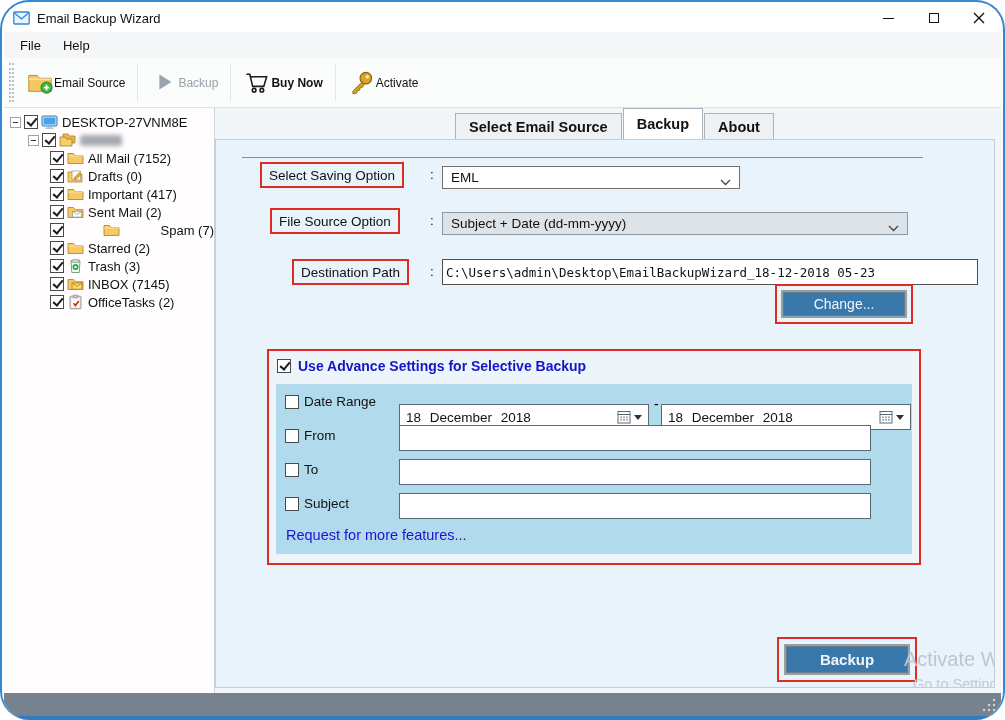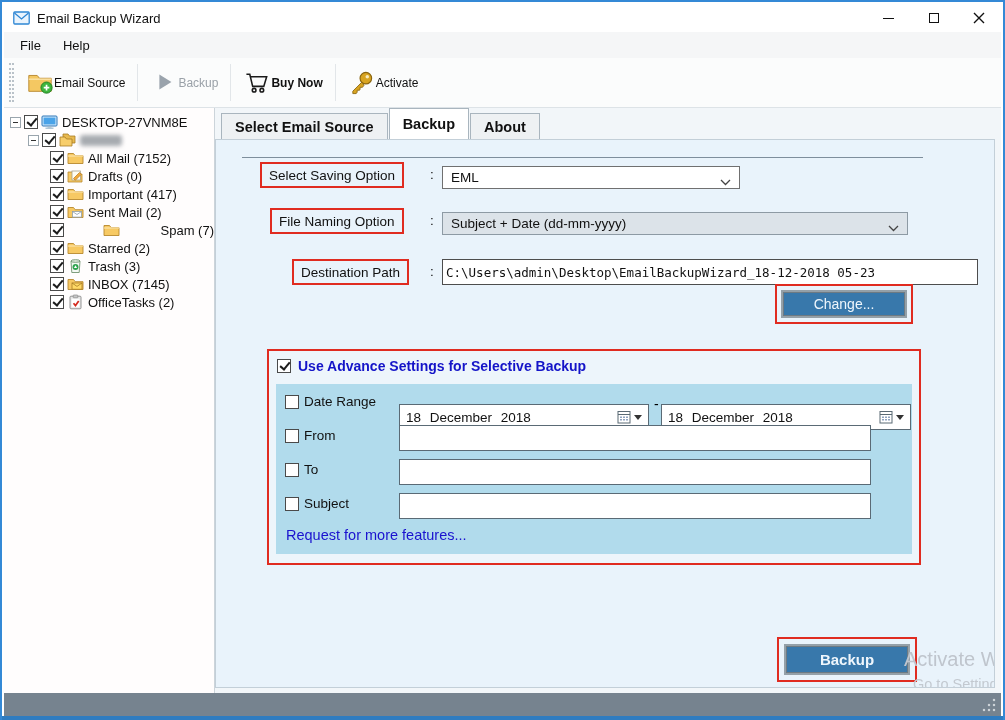--- a/index.html
+++ b/index.html
@@ -1,18 +1,18 @@
 <!DOCTYPE html>
 <html><head>
 <meta charset="utf-8">
 <style>
   * { margin:0; padding:0; box-sizing:border-box; }
   html,body { width:1005px; height:720px; font-family:"Liberation Sans", sans-serif; background:#fff; }
   .window { position:relative; width:1005px; height:720px; background:#fff;
-            border-left:2px solid #3489d6; border-right:2px solid #3489d6; border-top:2px solid #3489d6; overflow:hidden; }
+            border-left:2px solid #3489d6; border-right:2px solid #3489d6; border-top:2px solid #3489d6; overflow:hidden;border-radius:29px; }
 
   
   .titlebar { position:absolute; left:2px; right:2px; top:2px; height:28px; background:#fff; display:flex; align-items:center; }
   .app-icon { width:17px; height:14px; margin-left:9px; }
   .title-text { font-size:13px; color:#111; margin-left:7px; }
   .win-controls { margin-left:auto; display:flex; height:100%; }
   .win-btn { width:45px; height:100%; display:flex; align-items:center; justify-content:center; cursor:default; }
   .min-glyph { width:11px; height:0; border-top:1.5px solid #111; }
   .max-glyph { width:10px; height:10px; border:1.4px solid #111; }
 
@@ -39,21 +39,21 @@
   .expander::after { content:""; position:absolute; left:2px; right:2px; top:4px; border-top:1px solid #333; }
   .cb { width:14px; height:14px; min-width:14px; background:#fff; border:1px solid #4a4a4a; position:relative; display:inline-block; }
   .cb.on::after { content:""; position:absolute; left:2px; top:2px; width:8px; height:4px;
                   border-left:2px solid #1c1c1c; border-bottom:2px solid #1c1c1c; transform:rotate(-50deg); }
   .tree-row .cb { margin-right:3px; }
   .tree-icon { width:17px; height:16px; min-width:17px; margin-right:4px; display:inline-flex; }
   .blur-blob { width:42px; height:11px; background:#a7abb0; border-radius:3px; filter:blur(2px); }
 
   
   .content { flex:1; position:relative; background:#f2f6f9; }
-  .tabstrip { position:absolute; left:0; top:0; right:0; height:31px; display:flex; align-items:flex-end; padding-left:6px; }
+  .tabstrip { position:absolute; left:8px; top:0; right:0; height:31px; display:flex; align-items:flex-end; padding-left:6px;justify-content:center; }
   .tab { height:26px; display:flex; align-items:center; padding:0 13px; font-size:14.5px; font-weight:bold; color:#111;
          background:#eef1f3; border:1px solid #a9b5be; border-bottom:none; margin-right:1px; }
   .tab.active { height:31px; background:#fff; z-index:3; position:relative; }
   .tabpage { position:absolute; left:0; top:31px; right:6px; bottom:5px; background:#e9f3fb; border:1px solid #c3cfd8; overflow:hidden; }
 
   .rule { position:absolute; left:26px; top:17px; width:681px; height:1px; background:#7e8e9c; }
 
   .redbox { border:2px solid #e02b20; display:inline-flex; align-items:center; justify-content:center; }
   .field-label { position:absolute; height:26px; padding:0 7px; font-size:13.5px; color:#111; background:transparent; }
   .colon { position:absolute; font-size:13.5px; color:#111; }
@@ -320,21 +320,21 @@
 
         <div class="field-label redbox" style="left:44px; top:22px;">Select Saving Option</div>
         <span class="colon" style="left:214px; top:27px;">:</span>
         <div class="dropdown" style="left:226px; top:26px; width:298px;">
           <span>EML</span>
           <span class="chev"><svg viewBox="0 0 11 7" width="11" height="7">
                 <path d="M1 1 L5.5 5.5 L10 1" fill="none" stroke="#444" stroke-width="1.3"></path>
               </svg></span>
         </div>
 
-        <div class="field-label redbox" style="left:54px; top:68px;">File Naming Option</div>
+        <div class="field-label redbox" style="left:54px; top:68px;">File Source Option</div>
         <span class="colon" style="left:214px; top:73px;">:</span>
         <div class="dropdown gray" style="left:226px; top:72px; width:466px;">
           <span>Subject + Date (dd-mm-yyyy)</span>
           <span class="chev"><svg viewBox="0 0 11 7" width="11" height="7">
                 <path d="M1 1 L5.5 5.5 L10 1" fill="none" stroke="#444" stroke-width="1.3"></path>
               </svg></span>
         </div>
 
         <div class="field-label redbox" style="left:76px; top:119px;">Destination Path</div>
         <span class="colon" style="left:214px; top:124px;">:</span>

